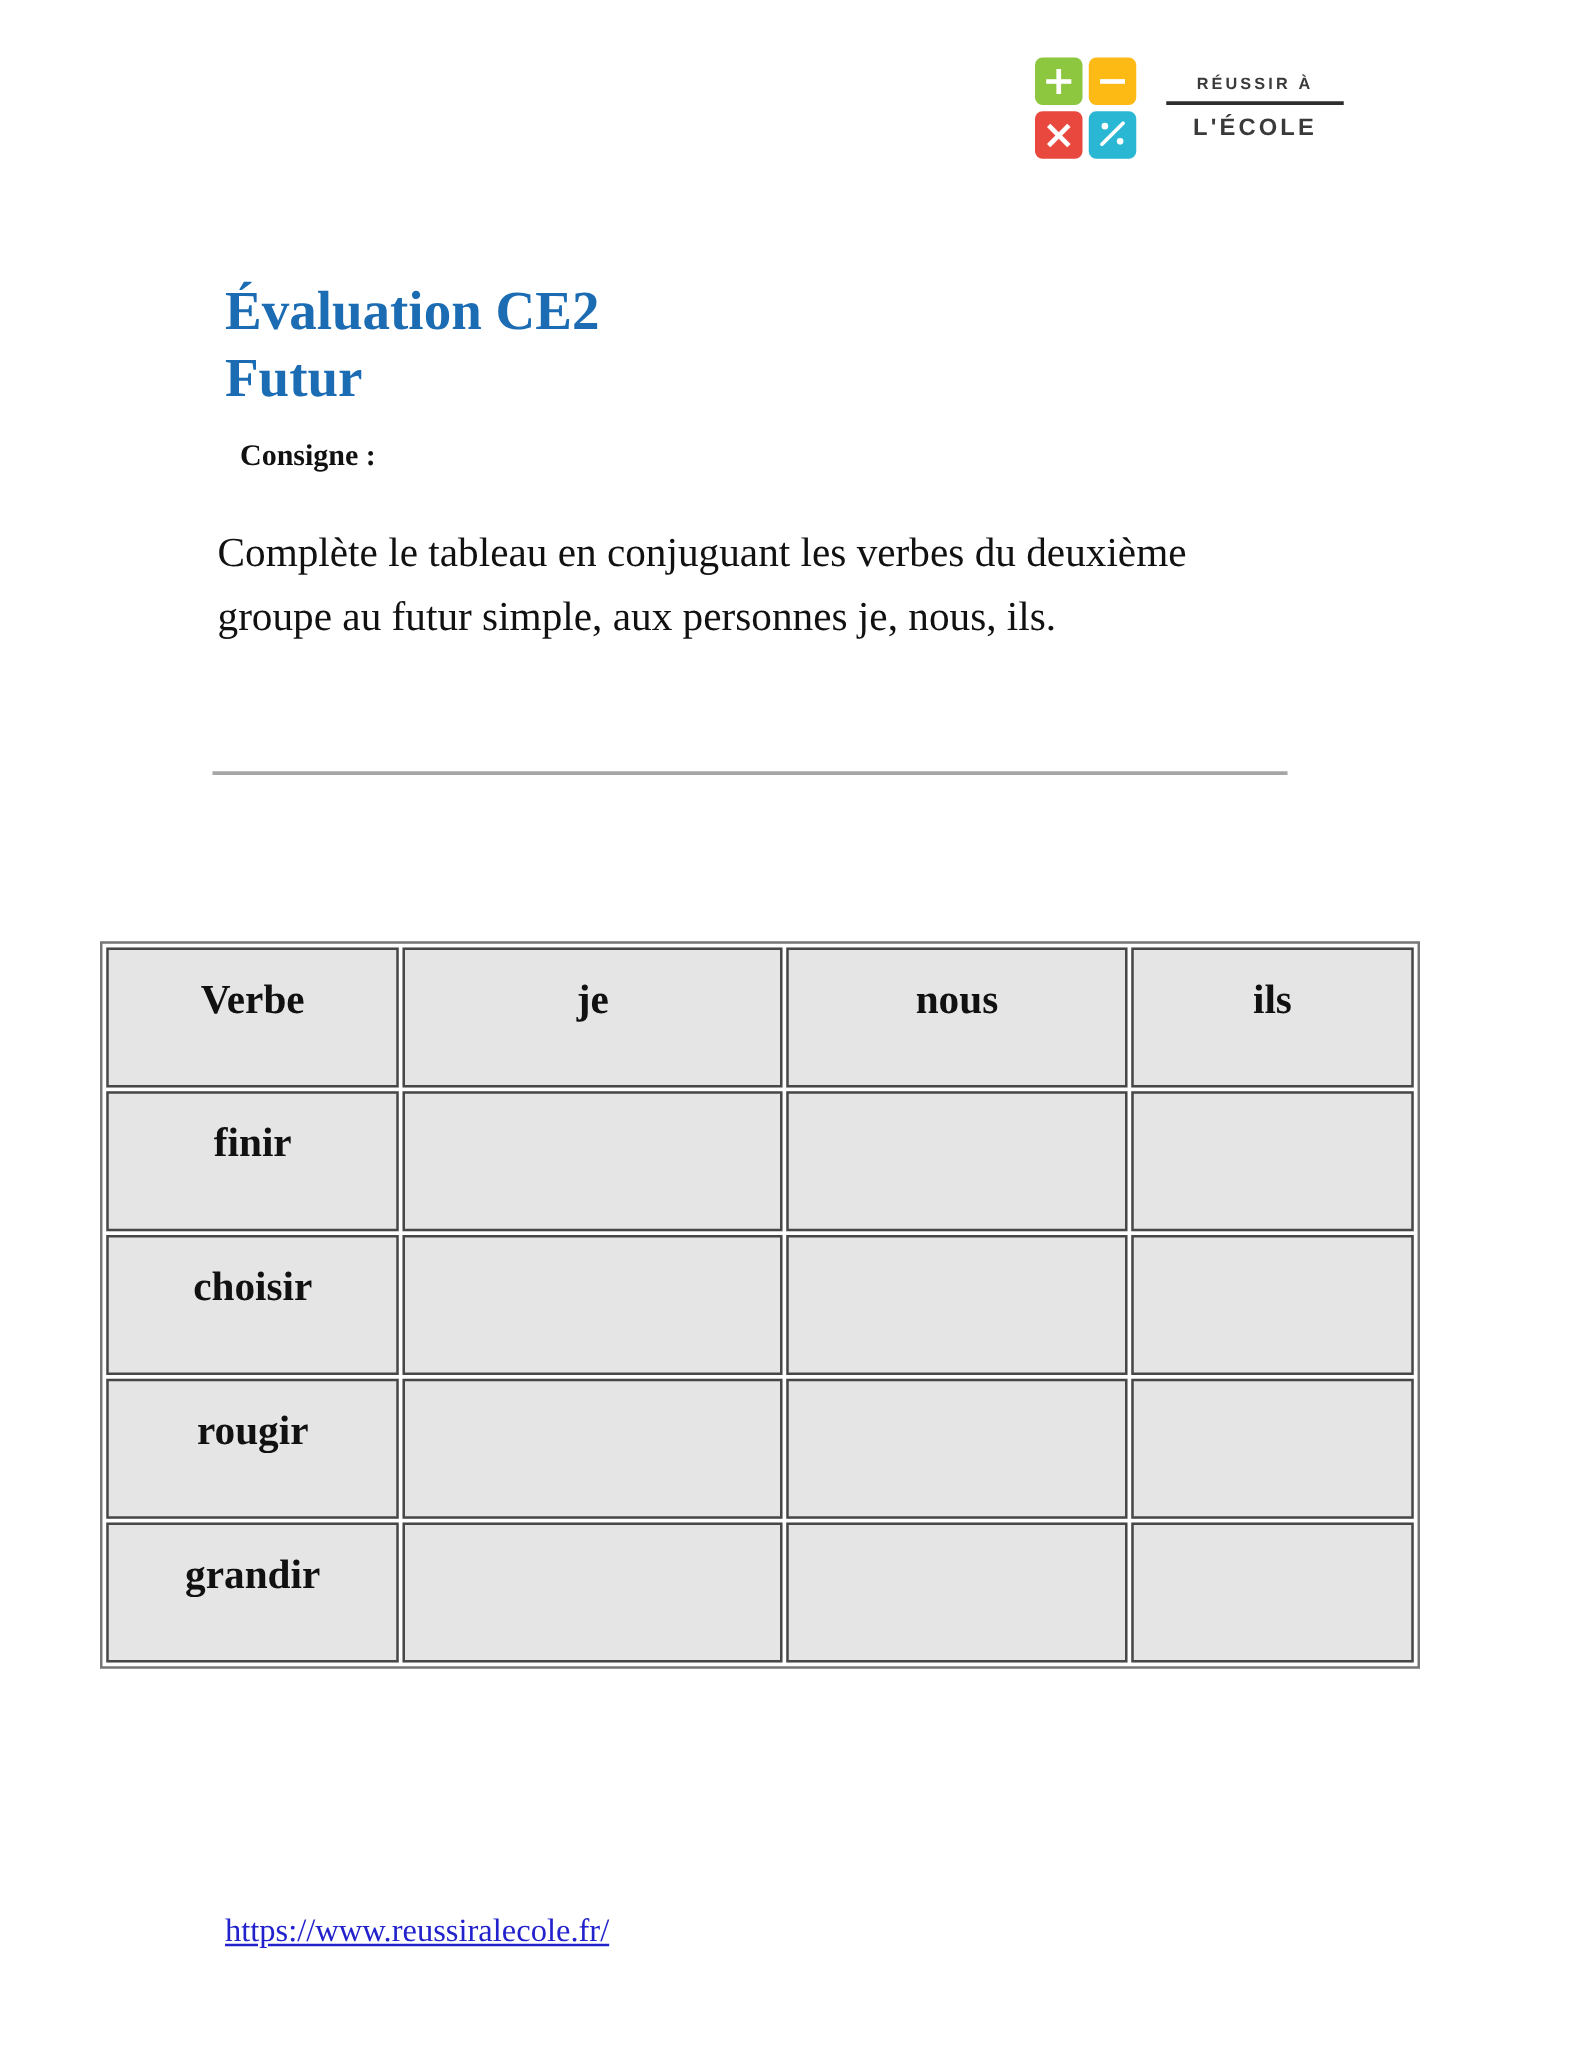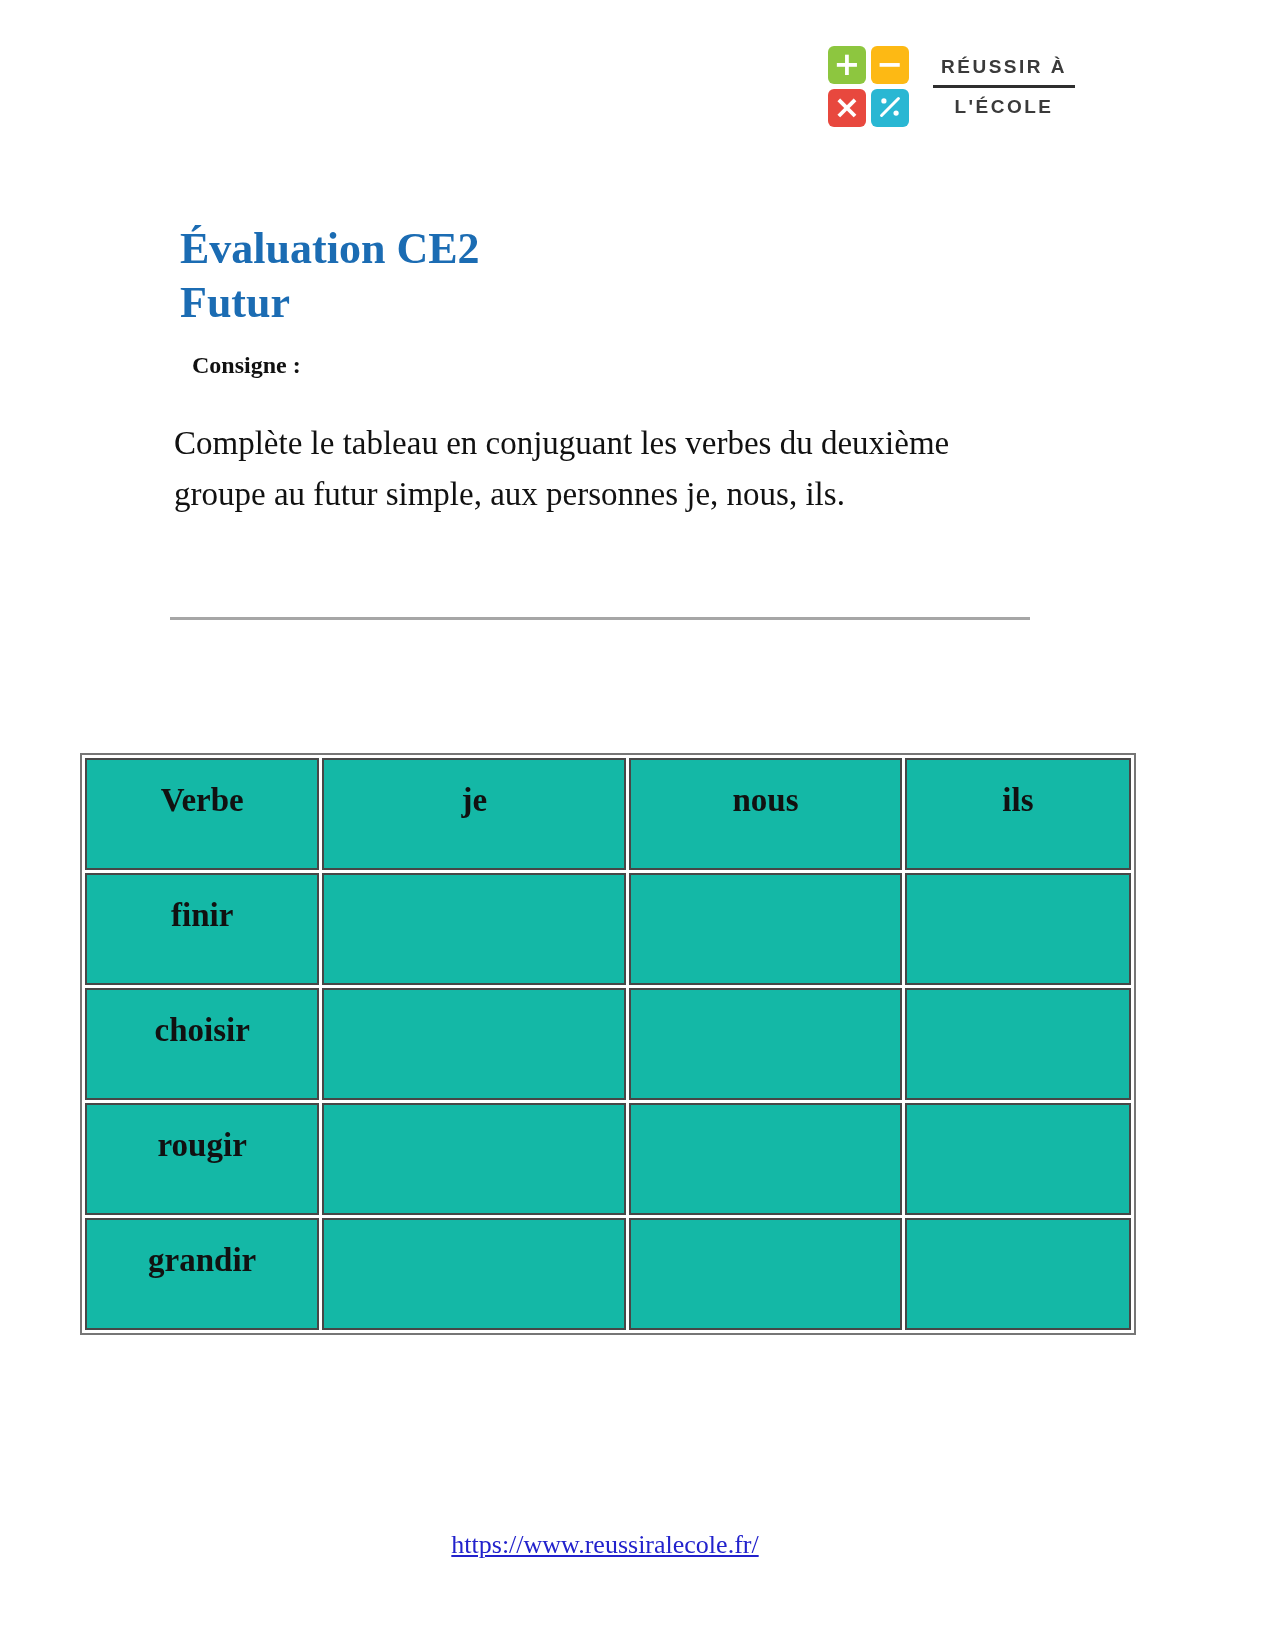--- a/index.html
+++ b/index.html
@@ -43,21 +43,21 @@
   .sq-divide   { background: #29b7d3; }
 
   .logo-text {
     margin-left: 24px;
     width: 142px;
     text-align: center;
     font-family: "Liberation Sans", sans-serif;
     font-weight: bold;
     color: #3a3a3a;
   }
-  .logo-text .brand1 { font-size: 19px; letter-spacing: 2.5px; white-space: nowrap; }
+  .logo-text .brand1 { font-size: 13px; letter-spacing: 2.5px; white-space: nowrap; }
   .logo-text .brand2 { font-size: 19px; letter-spacing: 2.5px; white-space: nowrap; }
   .logo-sep { height: 3px; background: #2e2e2e; margin: 7px 0 8px 0; }
 
   
   .title-block {
     position: absolute;
     left: 180px;
     top: 222px;
     width: 850px;
     color: #1b6cb3;
@@ -106,38 +106,37 @@
     border-spacing: 3px;
     border: 2px solid #767676;
     table-layout: fixed;
   }
   .conj-table col.c1 { width: 22.6%; }
   .conj-table col.c2 { width: 29.3%; }
   .conj-table col.c3 { width: 26.3%; }
   .conj-table col.c4 { width: 21.8%; }
   .conj-table th, .conj-table td {
     border: 2px solid #474747;
-    background: #14b8a6;
+    background: #e5e5e5;
     height: 112px;
     vertical-align: top;
     text-align: center;
     padding-top: 22px;
     font-size: 33px;
     font-weight: bold;
     color: #111111;
     font-family: "Liberation Serif", serif;
   }
 
   
   .footer {
     position: absolute;
     left: 180px;
     top: 1530px;
     width: 850px;
-    text-align: center;
   }
   .footer a {
     font-size: 26px;
     color: #2222cc;
     text-decoration: underline;
   }
 </style>
 </head>
 <body>
 

